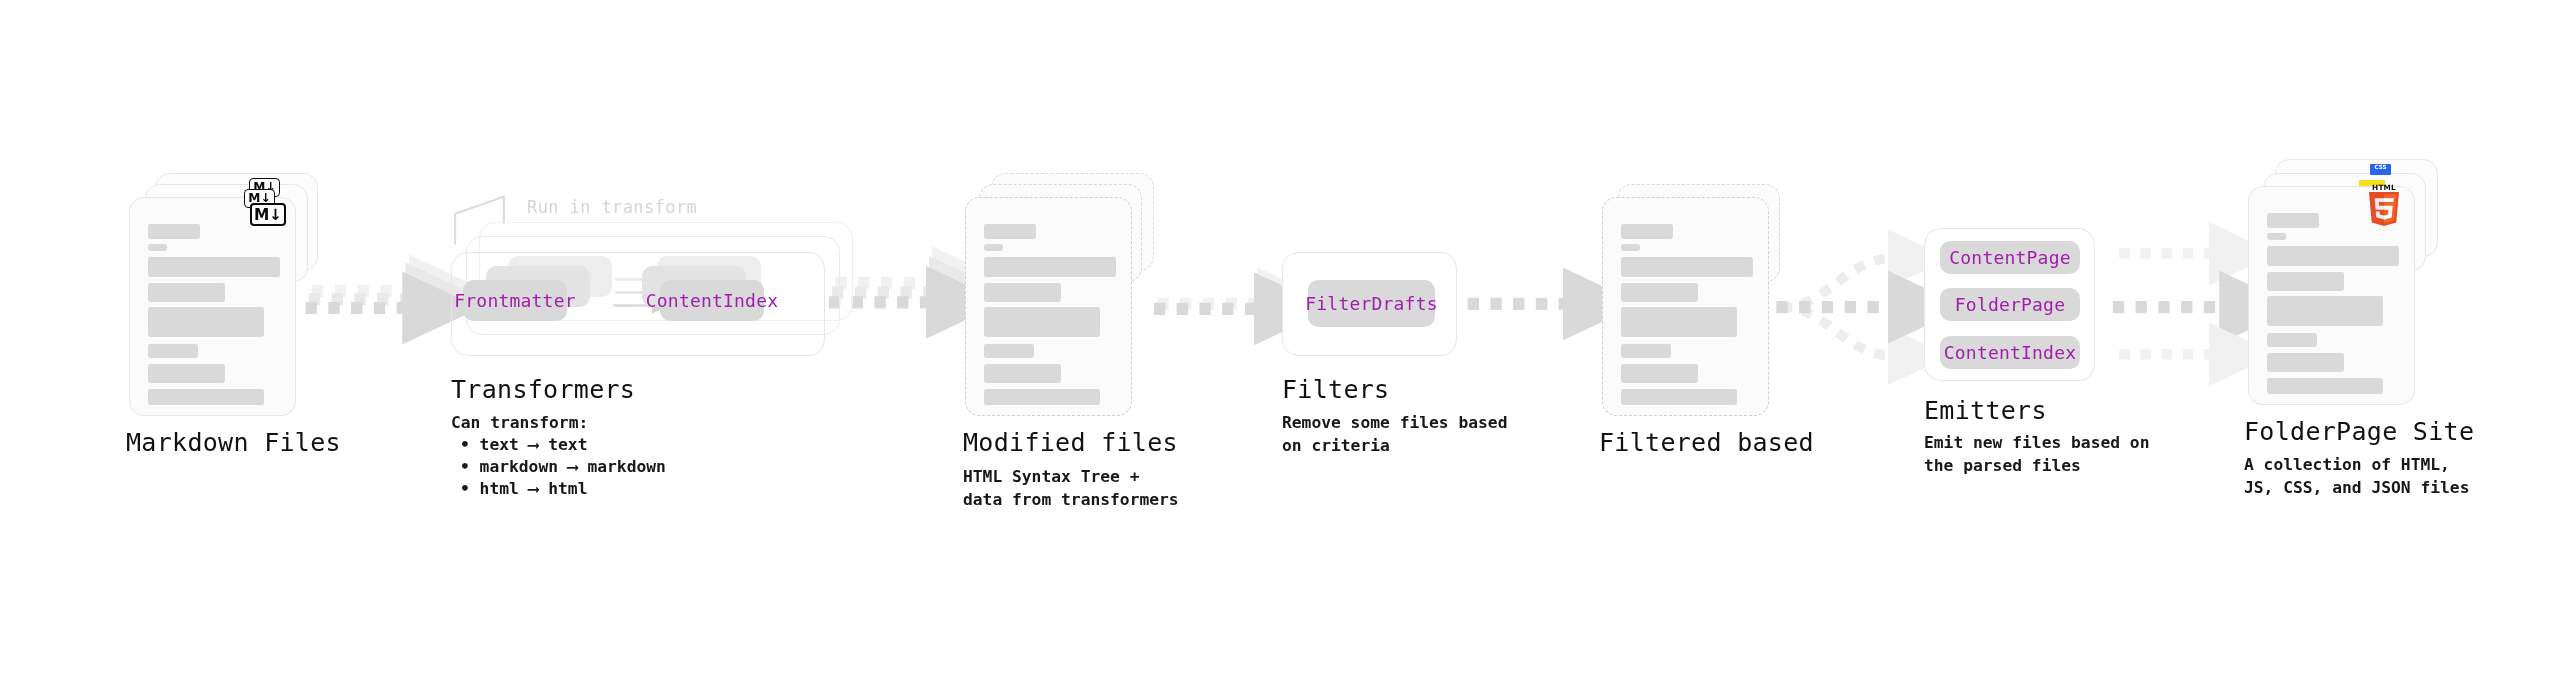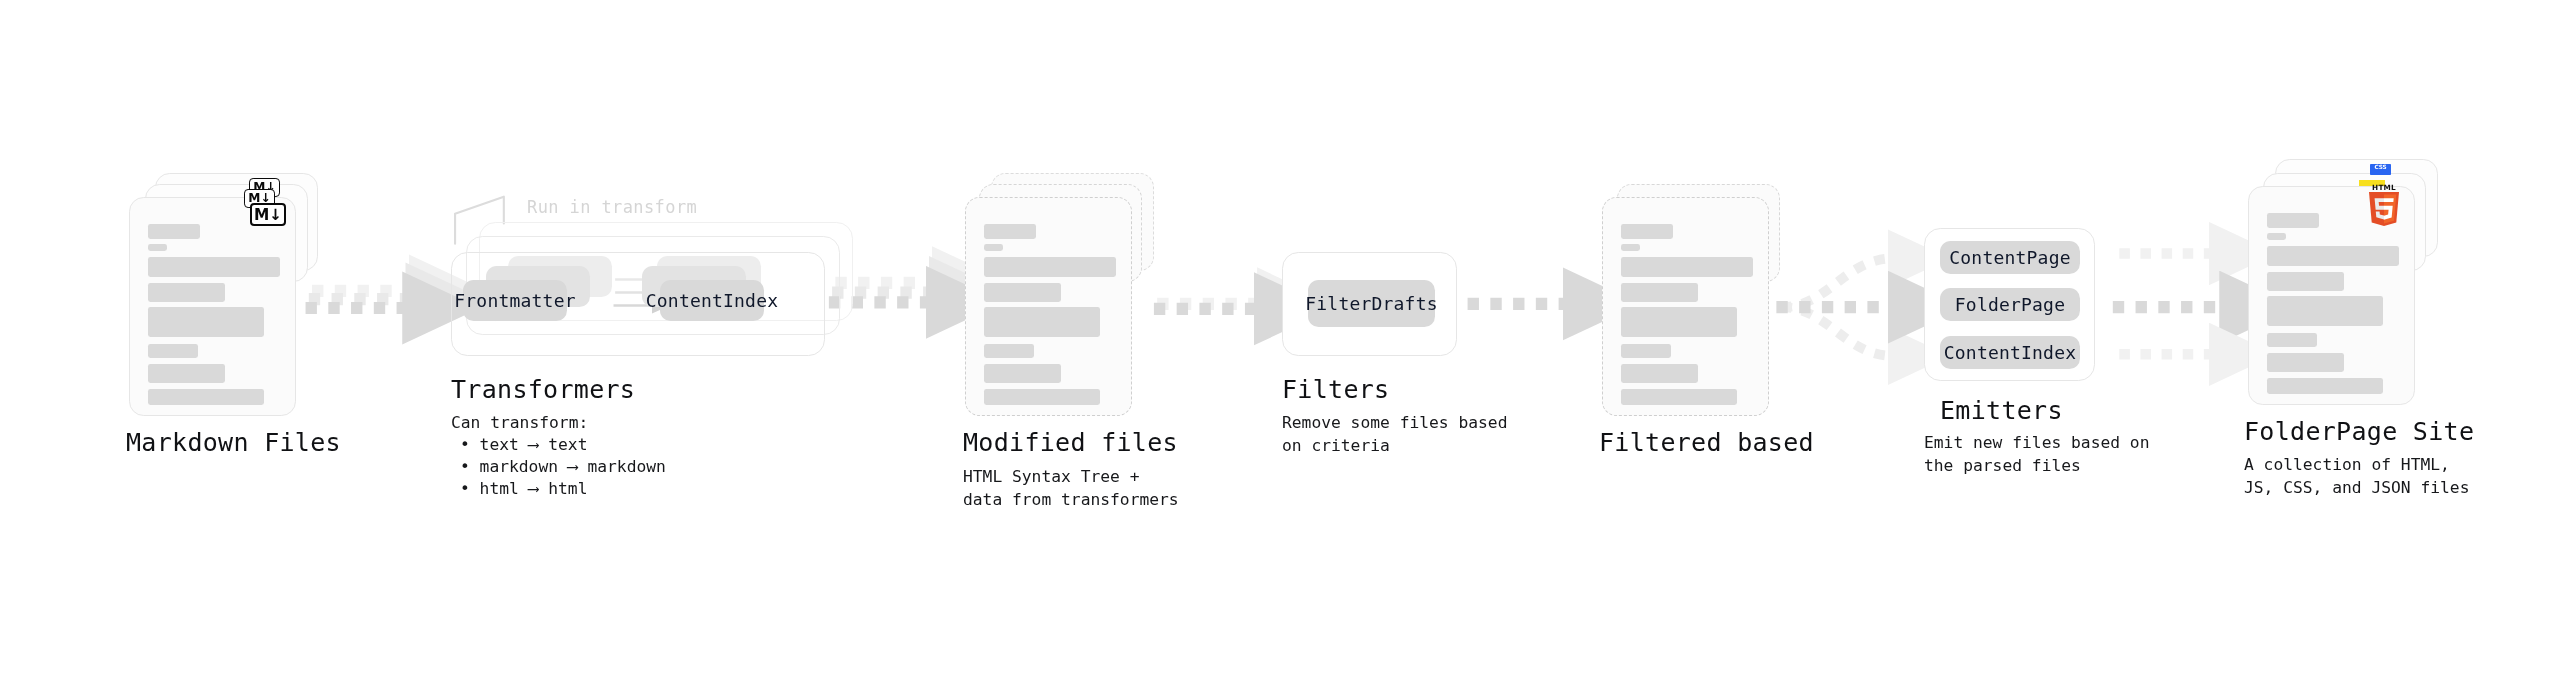--- a/index.html
+++ b/index.html
@@ -11,29 +11,29 @@
   .stage{position:relative;width:2576px;height:681px;}
 
   
   .doc{position:absolute;background:#fbfbfb;border:1.6px solid #e6e6e6;border-radius:14.6px;box-sizing:border-box;}
   .doc.dashed{border:1.6px dashed #cfcfcf;background:#fbfbfb;}
   .doc.back{background:#fdfdfd;}
   .skel{position:absolute;background:#d9d9d9;border-radius:2.4px;}
 
   
   .title{position:absolute;font-size:25px;letter-spacing:0.3px;color:#101114;white-space:nowrap;}
-  .sub{position:absolute;font-size:16.3px;line-height:23px;color:#17181b;white-space:pre;}
+  .sub{position:absolute;font-size:16.3px;line-height:23px;color:#17181b;white-space:pre;font-weight:bold;}
   .note{position:absolute;font-size:17px;color:#d5d5d5;white-space:nowrap;letter-spacing:0.4px;}
 
   
   .box{position:absolute;box-sizing:border-box;border:1.6px solid #e6e6e6;border-radius:16.3px;background:#ffffff;}
   .box.layerbox{background:transparent;}
   .pill{position:absolute;box-sizing:border-box;background:#d9d9d9;border-radius:10.6px;
         display:flex;align-items:center;justify-content:center;
-        font-size:18px;color:#0f172a;letter-spacing:0.2px;white-space:nowrap;}
+        font-size:18px;color:#a21caf;letter-spacing:0.2px;white-space:nowrap;}
   .pill.ghost2{background:#e3e3e3;}
   .pill.ghost1{background:#ededed;}
 
   
   .mdbadge{position:absolute;box-sizing:border-box;border:2.4px solid #0a0a0a;border-radius:4.1px;
            background:#fff;display:flex;align-items:center;justify-content:center;
            font-family:"DejaVu Sans","Liberation Sans",sans-serif;font-weight:bold;color:#0a0a0a;}
 
   
   .ov{position:absolute;left:0;top:0;width:2576px;height:681px;pointer-events:none;}
@@ -215,21 +215,21 @@
     <div class="pill" style="left:1940px;top:241px;width:140px;height:32.5px;">
       <span>ContentPage</span>
     </div>
     <div class="pill" style="left:1940px;top:288px;width:140px;height:32.5px;">
       <span>FolderPage</span>
     </div>
     <div class="pill" style="left:1940px;top:336px;width:140px;height:32.5px;">
       <span>ContentIndex</span>
     </div>
 
-    <div class="title" style="left:1924px;top:396px;margin-left:16px;">Emitters</div>
+    <div class="title" style="left:1924px;top:396px;">Emitters</div>
     <div class="sub" style="left:1924px;top:431px;">Emit new files based on
 the parsed files</div>
   </div>
 
   <div>
     <div class="doc back" style="left:2275px;top:159px;width:163px;height:98px;"></div>
     <div class="doc back" style="left:2263px;top:173px;width:163px;height:98px;"></div>
 
     <div style="position:absolute;left:2370px;top:164px;width:21px;height:10.6px;
                 background:#2965f1;border-radius:0.8px;display:flex;align-items:flex-start;

